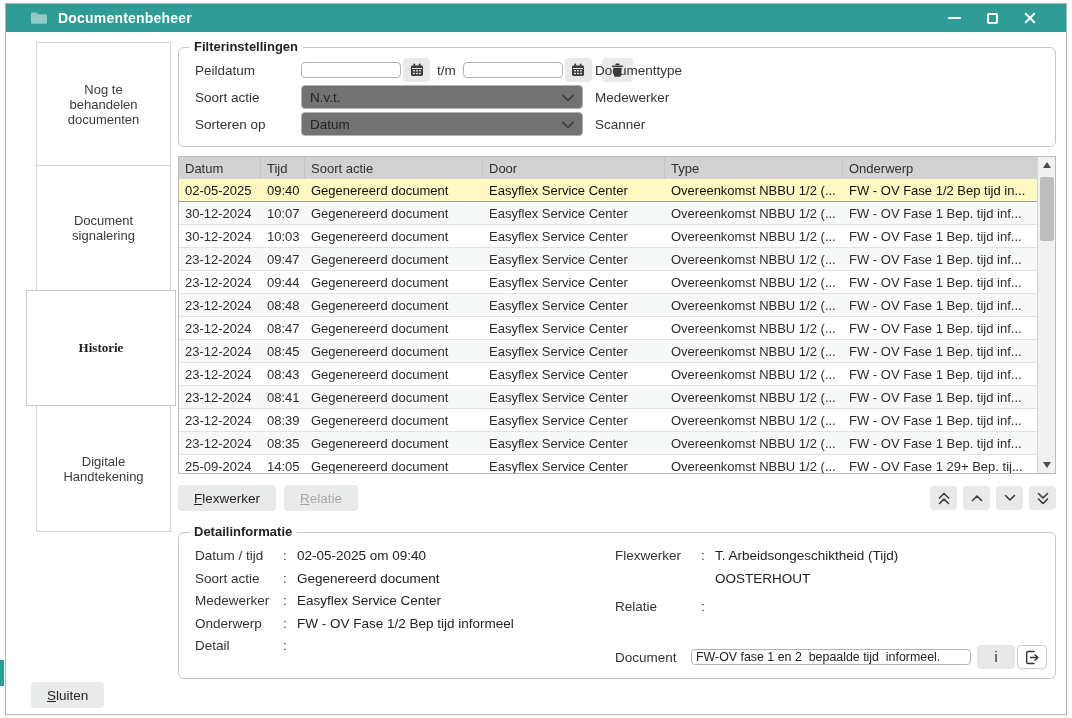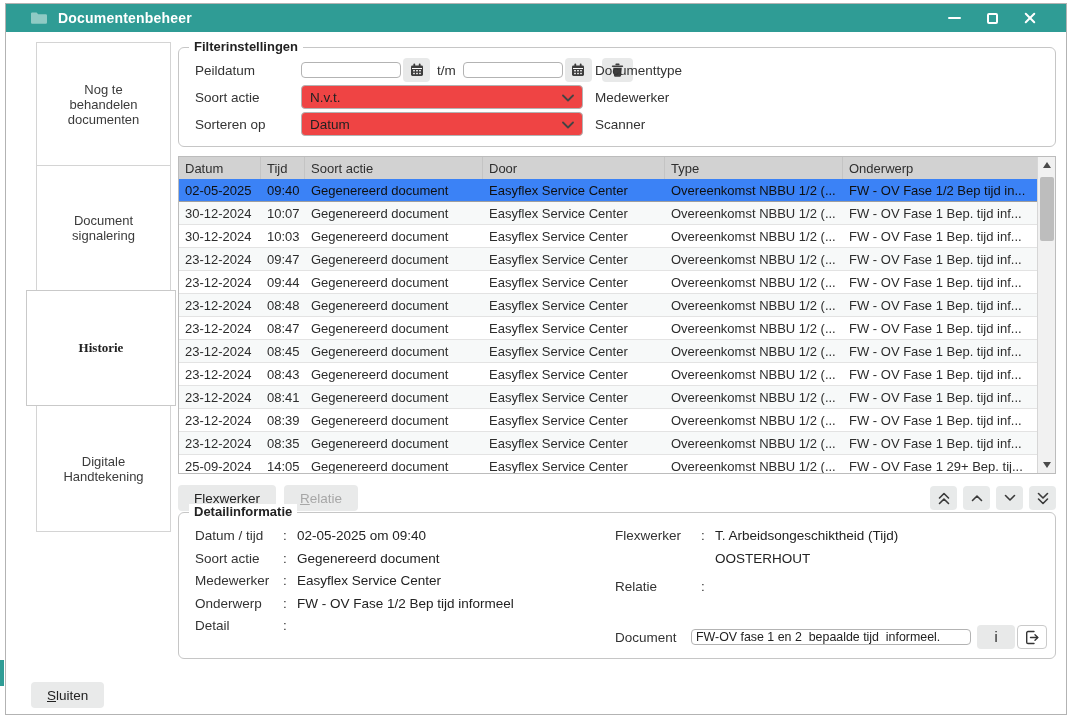--- a/index.html
+++ b/index.html
@@ -33,29 +33,29 @@
   .tab.t1 { height:126px; }
   .tab.t2 { height:116px;font-family:Liberation Serif, serif; }
   .tab.t3 { height:127px; }
   .tab.active { margin-left:20px; width:150px; border-color:#c9c9c9; font-weight:bold; color:#222; position:relative; z-index:2; }
 
   
   .groupbox { position:absolute; border:1px solid #c6c6c6; border-radius:6px; background:#fff; }
   .legend { position:absolute; top:-9px; left:10px; background:#fff; padding:0 5px;
     font-weight:bold; font-size:13px; color:#222; }
   .gb-filters { left:172px; top:43px; width:878px; height:100px; }
-  .gb-details { left:172px; top:508px; width:878px; height:147px; }
+  .gb-details { left:172px; top:528px; width:878px; height:147px; }
 
   
   .filters-grid { position:absolute; inset:10px 10px 6px 16px; font-size:13.5px; }
   .frow { display:flex; align-items:center; height:24px; margin-bottom:3px; }
   .flabel { width:106px; color:#333; flex:none; }
   .flabel.right { position:absolute; left:400px; }
   .frow-wrap { position:relative; }
-  .sel { height:24px; border:1px solid #b3b3b3; border-radius:4px; background:#ef4444;
+  .sel { height:24px; border:1px solid #b3b3b3; border-radius:4px; background:#737373;
     display:flex; align-items:center; padding:0 26px 0 8px; font-size:13.5px; color:#222;
     position:relative; cursor:pointer; }
   .sel .chev { position:absolute; right:8px; top:8px; }
   .sel-left { width:282px; }
   .txt { height:16px; border:1px solid #b3b3b3; border-radius:4px; background:#fff;
     font-size:13px; color:#222; padding:0 6px; font-family:"Liberation Sans","DejaVu Sans",sans-serif; }
   .txt.date { width:100px; }
   .iconbtn { height:24px; border:none; border-radius:4px; background:#e8e9e9;
     display:flex; align-items:center; justify-content:center; cursor:pointer; }
   .iconbtn.cal { width:27px; margin-left:2px; }
@@ -65,21 +65,21 @@
   
   .table { position:absolute; left:172px; top:152px; width:878px; height:318px;
     border:1px solid #bcbcbc; background:#fff; display:flex; overflow:hidden; }
   .tmain { flex:1; overflow:hidden; }
   .thead { display:flex; height:22px; background:#d2d2d2; color:#2f2f2f; font-size:13px; }
   .th { display:flex; align-items:center; padding:0 6px; border-right:1px solid #c4c4c4; cursor:pointer; }
   .th:last-child { border-right:none; }
   .trow { display:flex; height:23px; font-size:13px; color:#2c2c2c; background:#fff;
     border-bottom:1px solid #e3e3e3; cursor:pointer; }
   .trow:nth-child(even) { background:#f7f9f9; }
-  .trow.selected { background:#3b82f6; color:#101010; border-bottom-color:#9e9e9e; }
+  .trow.selected { background:#fef9c3; color:#101010; border-bottom-color:#9e9e9e; }
   .td { display:flex; align-items:center; padding:0 6px; white-space:nowrap; overflow:hidden; }
   .col0 { width:82px; flex:none; } .col1 { width:44px; flex:none; }
   .col2 { width:178px; flex:none; } .col3 { width:182px; flex:none; }
   .col4 { width:178px; flex:none; } .col5 { flex:1; min-width:0; }
 
   
   .vscroll { width:18px; flex:none; background:#f1f1f1; border-left:1px solid #d6d6d6;
     display:flex; flex-direction:column; align-items:center; }
   .sb-btn { width:18px; height:16px; display:flex; align-items:center; justify-content:center; cursor:pointer; }
   .tri-up { width:0; height:0; border-left:4px solid transparent; border-right:4px solid transparent; border-bottom:6px solid #4a4a4a; }

